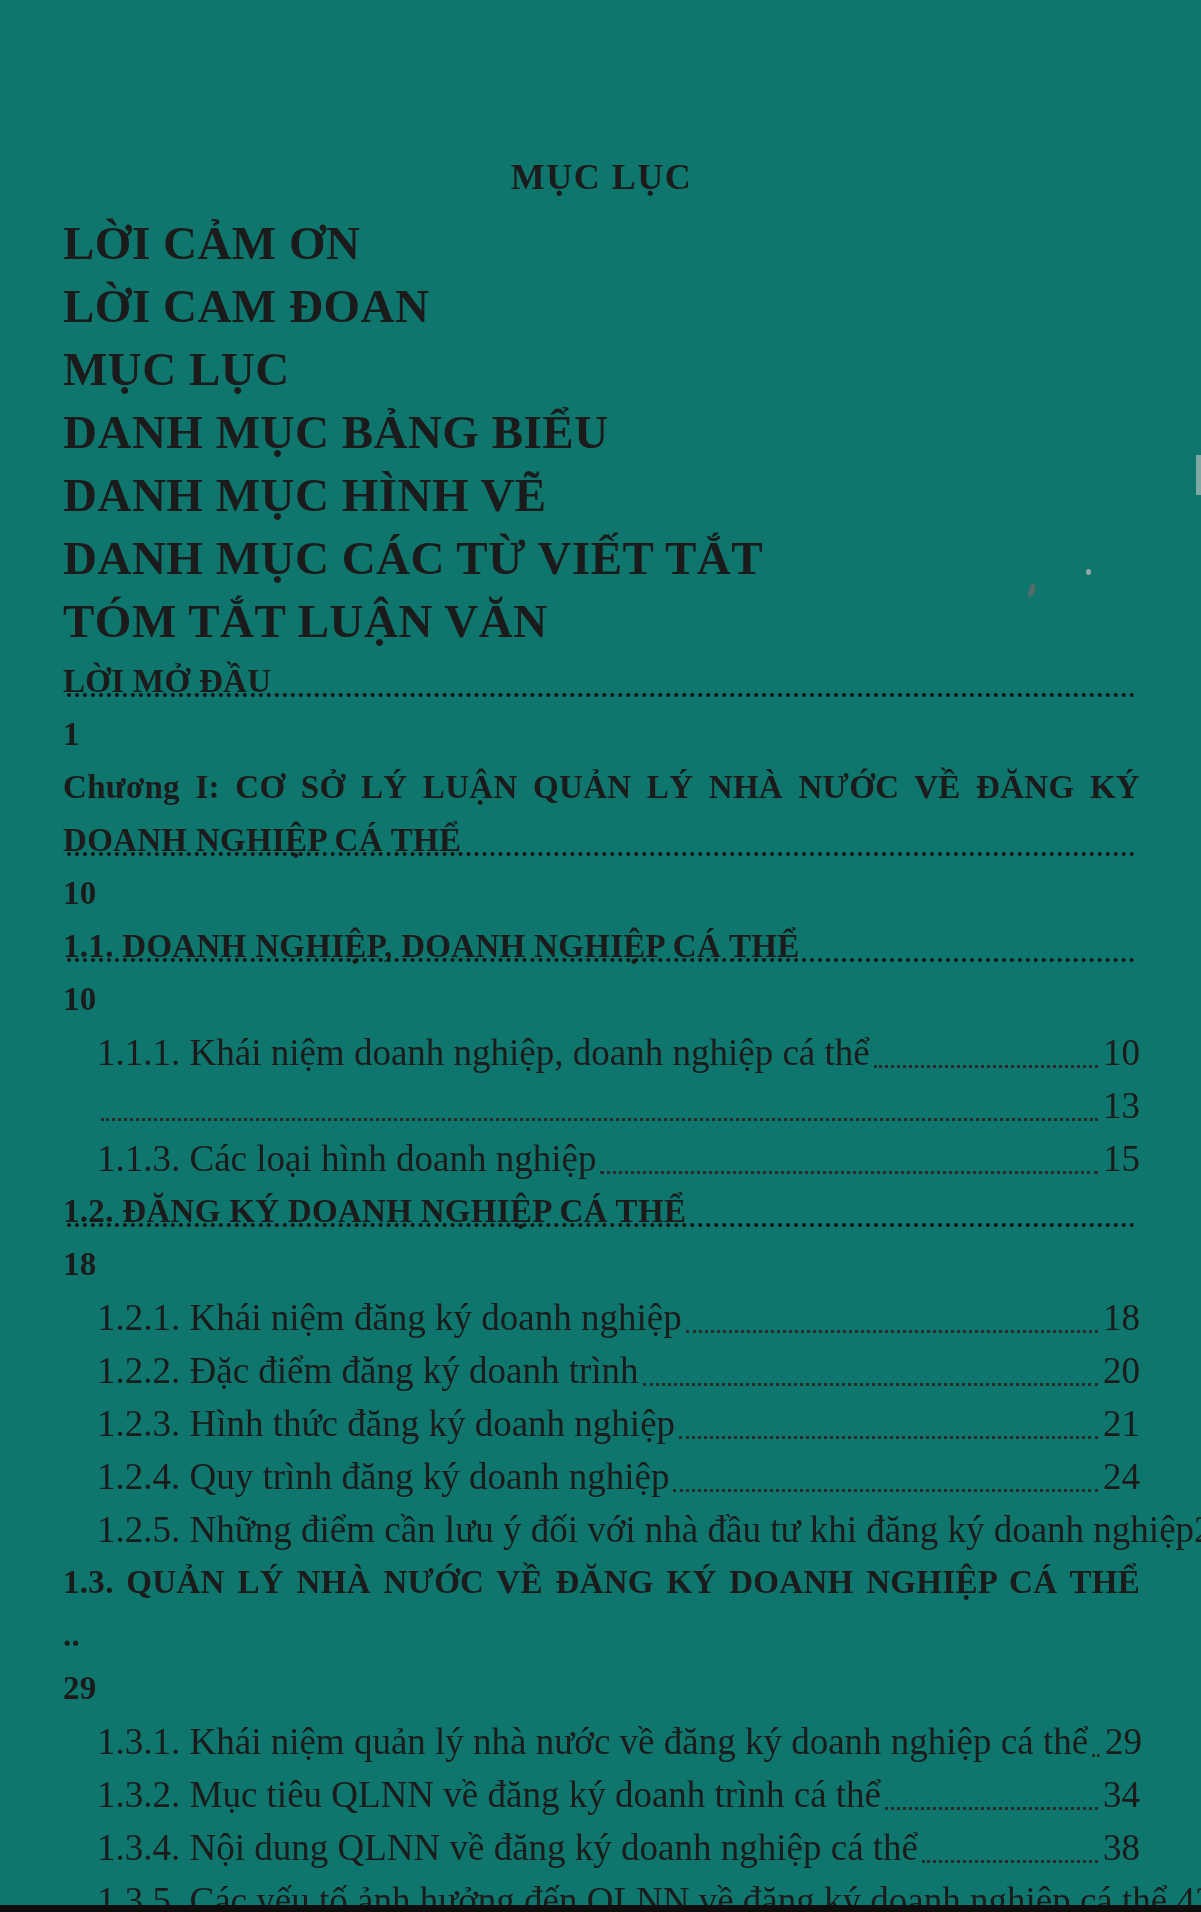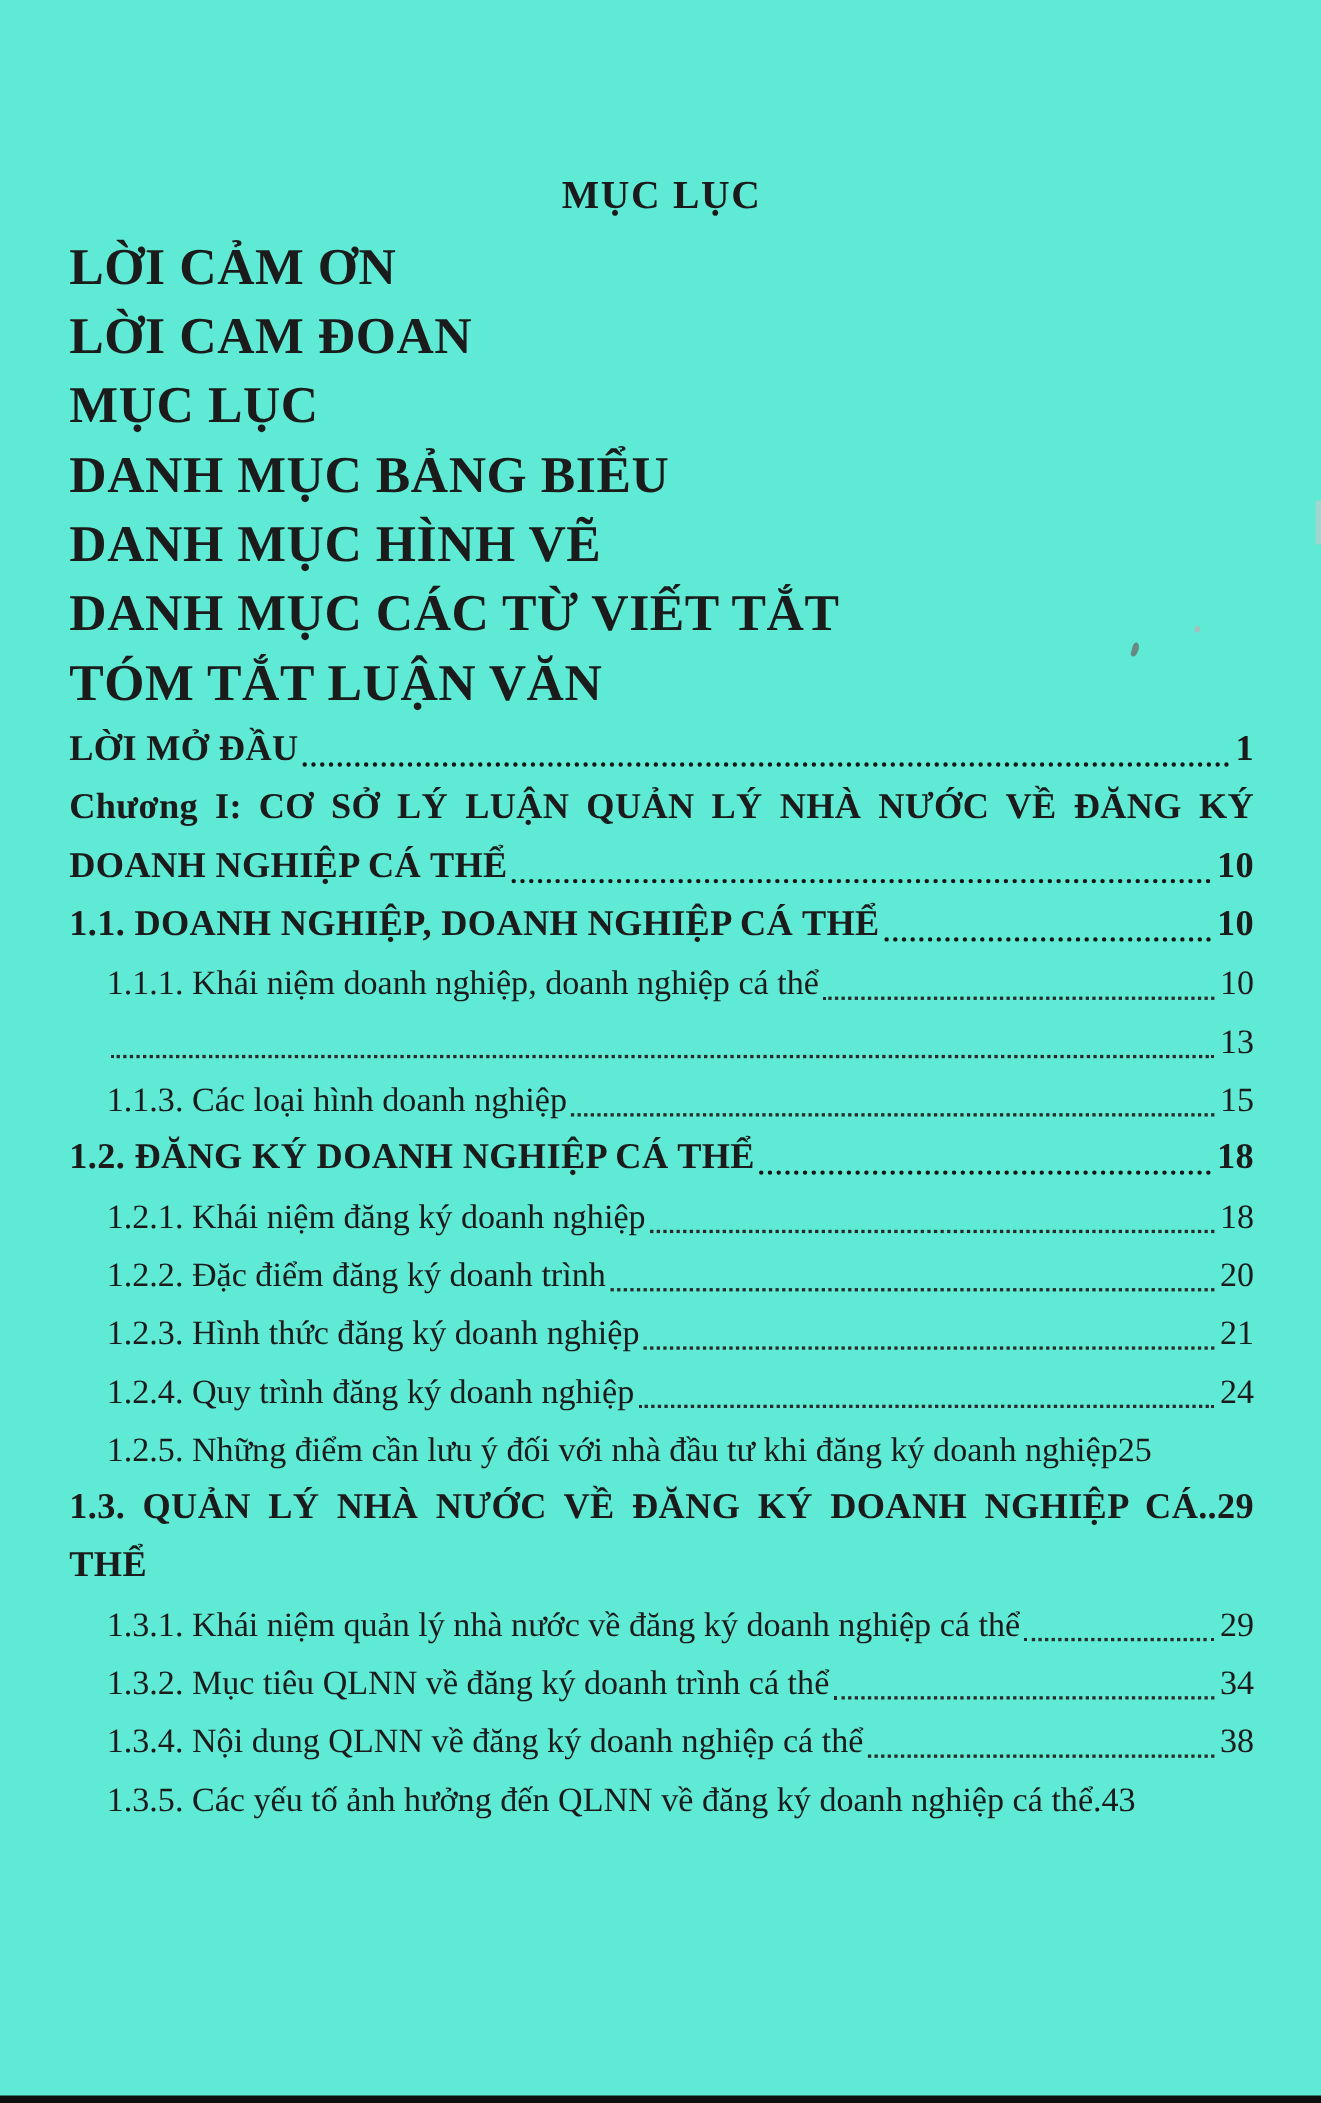--- a/index.html
+++ b/index.html
@@ -2,21 +2,21 @@
 <html><head>
 <meta charset="utf-8">
 <style>
   * { box-sizing: border-box; }
   html, body { margin: 0; padding: 0; background: #ffffff; }
   .page {
     position: relative;
     width: 1201px;
     height: 1912px;
     margin: 0 auto;
-    background: #5eead4;
+    background: #0f766e;
     color: #1b1b1b;
     font-family: "Liberation Serif", "DejaVu Serif", serif;
     overflow: hidden;
   }
   .content {
     position: absolute;
     left: 63px;
     right: 61px;
     top: 0;
   }
@@ -37,25 +37,25 @@
   ul.front li {
     font-weight: bold;
     font-size: 47px;
     line-height: 63px;
     white-space: nowrap;
     letter-spacing: 0.5px;
   }
   .toc { margin-top: 2px; }
   .row {
     line-height: 53px;
-    font-size: 31px;
+    font-size: 37px;
     white-space: nowrap;
   }
   .row.flex { display: flex; }
-  .row.bold { font-weight: bold; font-size: 33px; letter-spacing: 0.3px; }
+  .row.bold { font-weight: bold; font-size: 33px; letter-spacing: 0.3px; flex-direction: column; }
   .row.indent { padding-left: 34px; }
   .lbl { white-space: pre; }
   .jline {
     text-align: justify;
     text-align-last: justify;
     white-space: normal;
   }
   .just {
     flex: 1 1 auto;
     text-align: justify;

